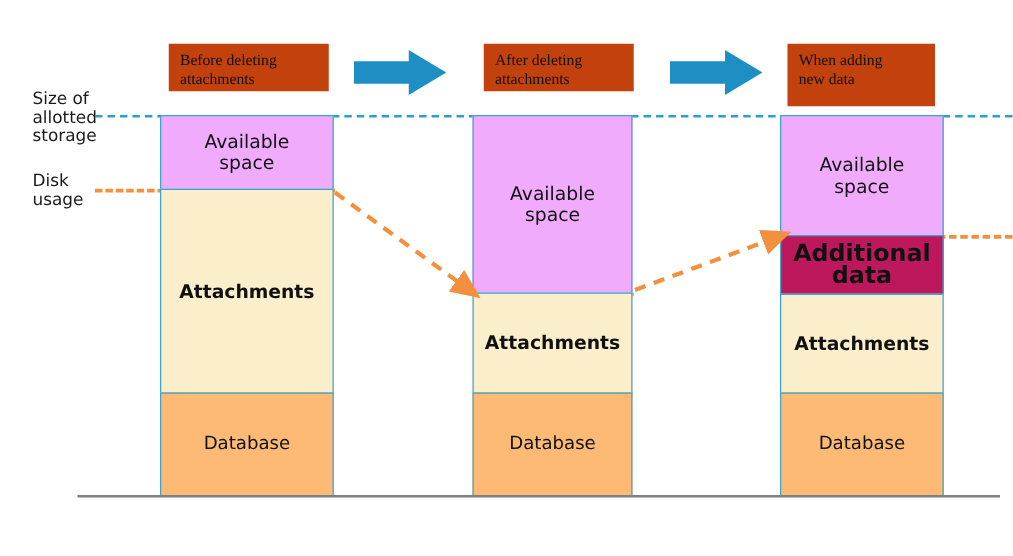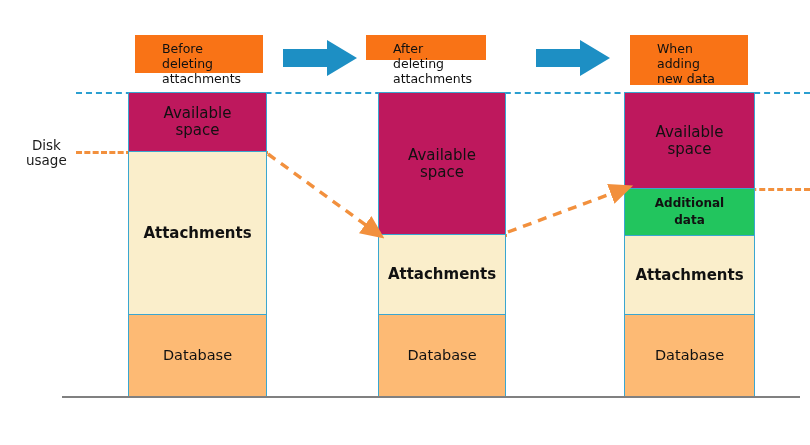--- a/index.html
+++ b/index.html
@@ -9,51 +9,52 @@
     position:relative;overflow:hidden;
   }
   .stage{position:absolute;left:0;top:0;width:810px;height:445px;}
 
   
   .axis-label{
     position:absolute;font-size:13.5px;color:#1a1a1a;line-height:15px;
     white-space:pre-line;text-align:left;
   }
   #lbl-allotted{left:26px;top:72px;}
-  #lbl-disk{left:26px;top:138px;text-align:center;}
+  #lbl-disk{left:26px;top:138px;}
 
   
   .caption{
-    position:absolute;background:#f97316;color:#111;
+    position:absolute;background:#c2410c;color:#111;
     font-size:12.5px;line-height:15px;
-    padding:6px 9px 7px 27px;box-sizing:border-box;
+    padding:6px 9px 7px 9px;box-sizing:border-box;
     white-space:pre-line;
+    font-family:Liberation Serif, serif;
   }
   #cap1{left:135px;top:35px;width:128px;height:38px;}
-  #cap2{left:366px;top:35px;width:120px;height:25px;}
+  #cap2{left:387px;top:35px;width:120px;height:38px;}
   #cap3{left:630px;top:35px;width:118px;height:50px;}
 
   
   .bigarrow{position:absolute;}
   #arrow1{left:283px;top:40px;}
   #arrow2{left:536px;top:40px;}
 
   
   .col{position:absolute;box-sizing:border-box;}
   .seg{
     position:absolute;left:0;box-sizing:border-box;
     border:1.4px solid #3aa6d0;
     display:flex;align-items:center;justify-content:center;
     text-align:center;color:#111;
   }
   .seg .t{white-space:pre-line;line-height:17px;}
-  .seg-avail{background:#be185d;font-size:15px;}
+  .seg-avail{background:#f0abfc;font-size:15px;}
   .seg-attach{background:#faeecb;font-size:15px;font-weight:bold;}
   .seg-db{background:#fdba74;font-size:14.5px;}
-  .seg-add{background:#22c55e;font-size:12px;font-weight:bold;}
+  .seg-add{background:#be185d;font-size:19px;font-weight:bold;}
 
   
   #col1{left:128px;top:92px;width:139px;height:305px;}
   #col2{left:378px;top:92px;width:128px;height:305px;}
   #col3{left:624px;top:92px;width:131px;height:305px;}
 
   
   .dash{position:absolute;height:0;border-top-style:dashed;}
   #dash-allotted{
     left:76px;top:92px;width:734px;border-top:2px dashed #2b9fd0;
@@ -79,20 +80,23 @@
   #baseline{
     position:absolute;left:62px;top:396px;width:738px;height:0;
     border-top:2.5px solid #808080;
   }
 </style>
 </head>
 <body>
 
 <div class="stage">
 
+  <div class="axis-label" id="lbl-allotted">Size of
+allotted
+storage</div>
   <div class="axis-label" id="lbl-disk">Disk
 usage</div>
 
   <div class="dash" id="dash-allotted"></div>
   <div class="dash" id="dash-disk-left"></div>
   <div class="dash" id="dash-disk1"></div>
   <div class="dash" id="dash-disk2"></div>
   <div class="dash" id="dash-disk3"></div>
 
   <div class="caption" id="cap1">Before deleting

